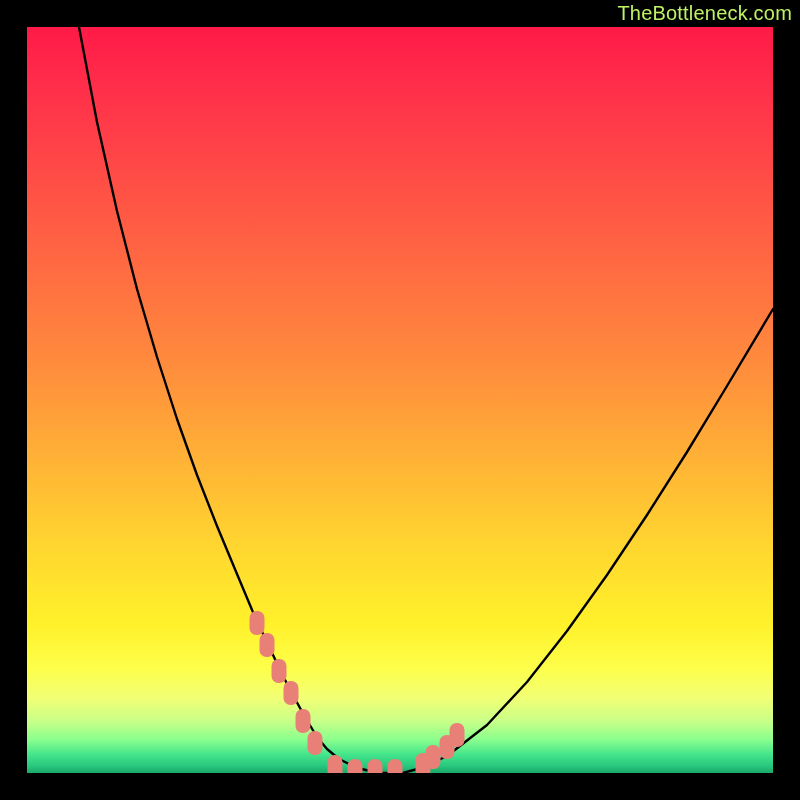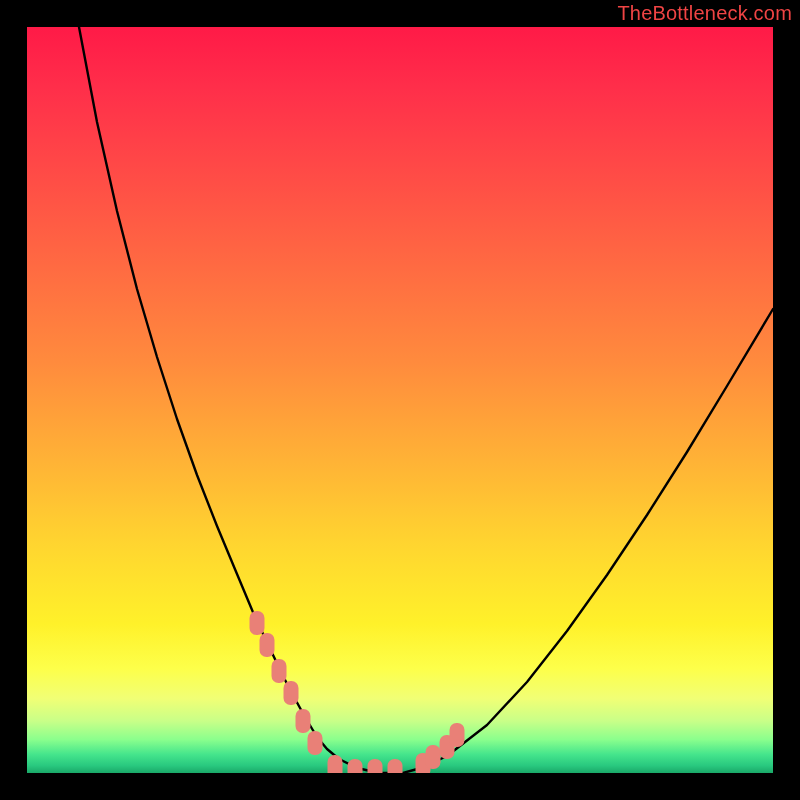--- a/index.html
+++ b/index.html
@@ -46,21 +46,21 @@
   }
   .plot-area svg {
     position: absolute;
     left: 0;
     top: 0;
   }
   .watermark {
     position: absolute;
     top: 2px;
     right: 8px;
-    color: #ef4444;
+    color: #bef264;
     font-size: 20px;
     letter-spacing: 0.2px;
     user-select: none;
     pointer-events: none;
     text-align: right;
   }
 </style>
 </head>
 <body>
 

